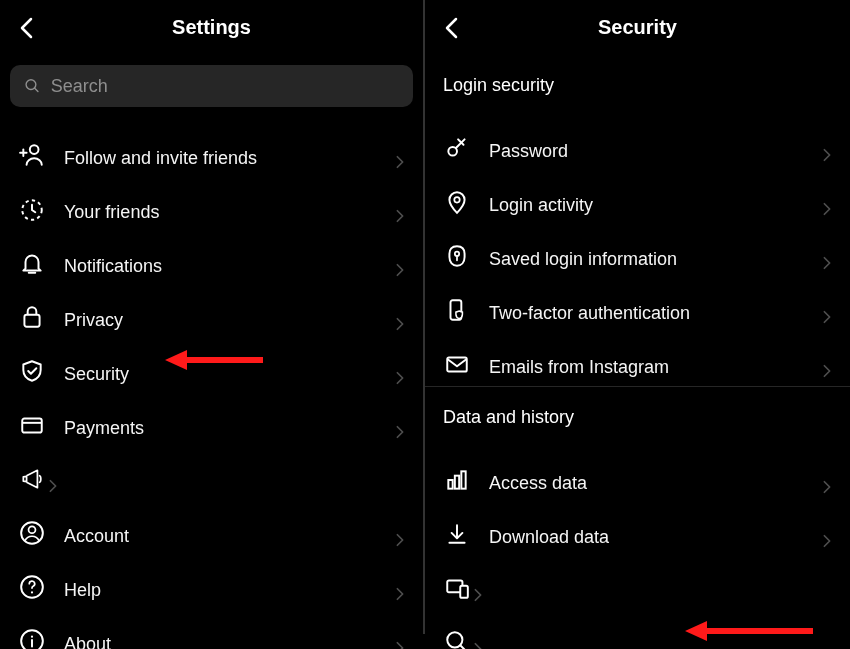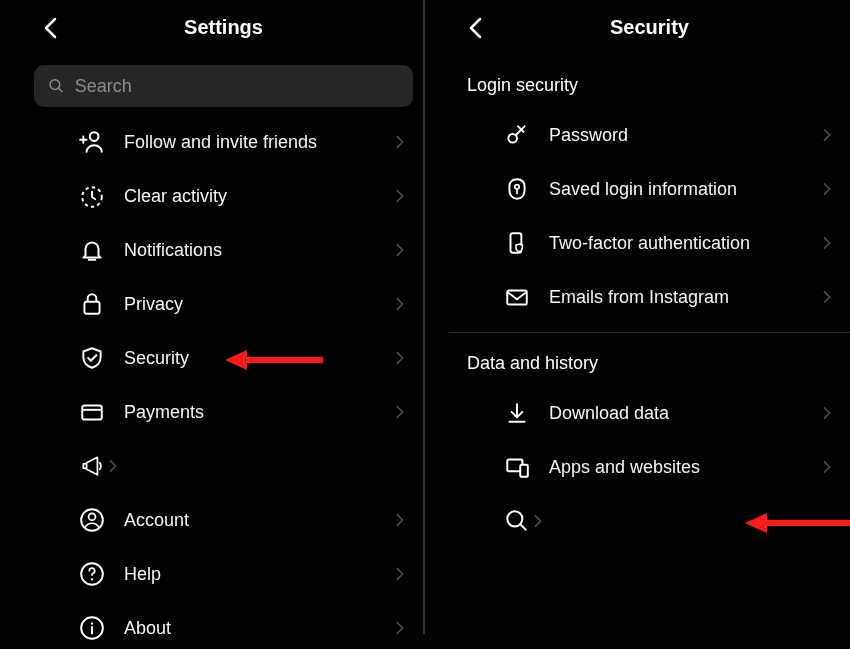--- a/index.html
+++ b/index.html
@@ -1,31 +1,31 @@
 <!DOCTYPE html>
 <html><head>
 <meta charset="utf-8">
 <style>
   * { box-sizing: border-box; margin: 0; padding: 0; }
   html, body { width: 850px; height: 649px; background:#000; color:#fff; font-family: -apple-system, Helvetica, Arial, sans-serif; overflow:hidden; }
   .screens { display:flex; width:850px; height:649px; }
-  .screen { position:relative; height:634px; background:#000;padding-left:24px; }
+  .screen { position:relative; height:634px; background:#000; }
   .screen.left { width:425px; border-right:2px solid #333; }
   .screen.right { width:425px; }
   .header { height:55px; background:#111; display:flex; align-items:center; justify-content:center; position:relative; }
   .header.black { background:#000; }
   .back { position:absolute; left:14px; top:50%; transform:translateY(-50%); width:24px; height:24px; display:flex; align-items:center; justify-content:center; cursor:pointer;}
   .title { font-size:20px; font-weight:700; }
   .search-wrap { padding:10px 10px 8px 10px; }
   .search { background:#262626; border-radius:10px; height:42px; display:flex; align-items:center; padding:0 14px; gap:10px; }
   .search input { background:transparent; border:none; outline:none; color:#86efac; font-size:18px; width:100%; }
   .search input::placeholder { color:#8e8e8e; }
   .section-title { font-size:18px; font-weight:400; padding:20px 18px 12px 18px; color:#fff;}
   .list { }
-  .row { display:flex; align-items:center; height:54px; padding:0 16px 0 18px; cursor:pointer; position:relative;margin-left:36px;}
+  .row { display:flex; align-items:flex-end; height:54px; padding:0 16px 0 18px; cursor:pointer; position:relative;}
   .row .icon { width:28px; height:28px; display:flex; align-items:center; justify-content:center; flex-shrink:0;}
   .row .label { flex:1; font-size:18px; font-weight:400; padding-left:18px; color:#f5f5f5;}
   .chevron-right { width:14px; height:14px; flex-shrink:0; opacity:0.55;}
   .divider { height:1px; background:#262626; margin-top:8px; }
   svg { display:block; }
   .arrow-annot { position:absolute; pointer-events:none; }
 </style>
 </head>
 <body>
 
@@ -68,21 +68,21 @@
           </svg>
       </div>
 
       <div class="row">
         <span class="icon">
           <svg width="26" height="26" viewBox="0 0 24 24" fill="none">
               <circle cx="12" cy="13" r="9" stroke="#fff" stroke-width="1.8" stroke-dasharray="3 3"></circle>
               <path d="M12 8v5l3 2" stroke="#fff" stroke-width="1.8" stroke-linecap="round"></path>
             </svg>
         </span>
-        <span class="label">Clear activity</span>
+        <span class="label">Your friends</span>
         <svg class="chevron-right" viewBox="0 0 10 16">
             <path d="M2 2l6 6-6 6" stroke="#8e8e8e" stroke-width="2" fill="none" stroke-linecap="round" stroke-linejoin="round"></path>
           </svg>
       </div>
 
       <div class="row">
         <span class="icon">
           <svg width="26" height="26" viewBox="0 0 24 24" fill="none">
               <path d="M6 17V11a6 6 0 1 1 12 0v6l2 2H4l2-2z" stroke="#fff" stroke-width="1.8" stroke-linejoin="round"></path>
               <line x1="9" y1="21" x2="15" y2="21" stroke="#fff" stroke-width="1.8" stroke-linecap="round"></line>
@@ -214,20 +214,32 @@
               <circle cx="8" cy="15" r="4" stroke="#fff" stroke-width="1.8"></circle>
               <path d="M11 12l8-8m-3 3l2 2m-5-5l2 2" stroke="#fff" stroke-width="1.8" stroke-linecap="round"></path>
             </svg>
         </span>
         <span class="label">Password</span>
         <svg class="chevron-right" viewBox="0 0 10 16">
             <path d="M2 2l6 6-6 6" stroke="#8e8e8e" stroke-width="2" fill="none" stroke-linecap="round" stroke-linejoin="round"></path>
           </svg>
       </div>
 
+      <div class="row">
+        <span class="icon">
+          <svg width="26" height="26" viewBox="0 0 24 24" fill="none">
+              <path d="M12 22s7-7 7-12a7 7 0 1 0-14 0c0 5 7 12 7 12z" stroke="#fff" stroke-width="1.8"></path>
+              <circle cx="12" cy="10" r="2.5" stroke="#fff" stroke-width="1.6"></circle>
+            </svg>
+        </span>
+        <span class="label">Login activity</span>
+        <svg class="chevron-right" viewBox="0 0 10 16">
+            <path d="M2 2l6 6-6 6" stroke="#8e8e8e" stroke-width="2" fill="none" stroke-linecap="round" stroke-linejoin="round"></path>
+          </svg>
+      </div>
 
       <div class="row">
         <span class="icon">
           <svg width="26" height="26" viewBox="0 0 24 24" fill="none">
               <path d="M12 3c5 0 7 3 7 7v3c0 5-3 8-7 8s-7-3-7-8v-3c0-4 2-7 7-7z" stroke="#fff" stroke-width="1.8"></path>
               <circle cx="12" cy="10" r="2" stroke="#fff" stroke-width="1.6"></circle>
               <line x1="12" y1="12" x2="12" y2="16" stroke="#fff" stroke-width="1.6" stroke-linecap="round"></line>
             </svg>
         </span>
         <span class="label">Saved login information</span>
@@ -263,20 +275,33 @@
       </div>
 
     </div>
 
     <div class="divider"></div>
 
     <div class="section-title">Data and history</div>
 
     <div class="list">
 
+      <div class="row">
+        <span class="icon">
+          <svg width="26" height="26" viewBox="0 0 24 24" fill="none">
+              <rect x="4" y="12" width="4" height="8" stroke="#fff" stroke-width="1.8"></rect>
+              <rect x="10" y="8" width="4" height="12" stroke="#fff" stroke-width="1.8"></rect>
+              <rect x="16" y="4" width="4" height="16" stroke="#fff" stroke-width="1.8"></rect>
+            </svg>
+        </span>
+        <span class="label">Access data</span>
+        <svg class="chevron-right" viewBox="0 0 10 16">
+            <path d="M2 2l6 6-6 6" stroke="#8e8e8e" stroke-width="2" fill="none" stroke-linecap="round" stroke-linejoin="round"></path>
+          </svg>
+      </div>
 
       <div class="row">
         <span class="icon">
           <svg width="26" height="26" viewBox="0 0 24 24" fill="none">
               <line x1="12" y1="4" x2="12" y2="15" stroke="#fff" stroke-width="1.8" stroke-linecap="round"></line>
               <path d="M7 11l5 5 5-5" stroke="#fff" stroke-width="1.8" stroke-linecap="round" stroke-linejoin="round"></path>
               <line x1="5" y1="20" x2="19" y2="20" stroke="#fff" stroke-width="1.8" stroke-linecap="round"></line>
             </svg>
         </span>
         <span class="label">Download data</span>
@@ -285,21 +310,20 @@
           </svg>
       </div>
 
       <div class="row">
         <span class="icon">
           <svg width="26" height="26" viewBox="0 0 24 24" fill="none">
               <rect x="3" y="5" width="14" height="11" rx="1.5" stroke="#fff" stroke-width="1.8"></rect>
               <rect x="15" y="10" width="7" height="11" rx="1.5" fill="#000" stroke="#fff" stroke-width="1.8"></rect>
             </svg>
         </span>
-        <span class="label">Apps and websites</span>
         <svg class="chevron-right" viewBox="0 0 10 16">
             <path d="M2 2l6 6-6 6" stroke="#8e8e8e" stroke-width="2" fill="none" stroke-linecap="round" stroke-linejoin="round"></path>
           </svg>
       </div>
 
       <div class="row">
         <span class="icon">
           <svg width="26" height="26" viewBox="0 0 24 24" fill="none">
               <circle cx="10" cy="10" r="7" stroke="#fff" stroke-width="1.8"></circle>
               <line x1="20" y1="20" x2="15" y2="15" stroke="#fff" stroke-width="1.8" stroke-linecap="round"></line>

